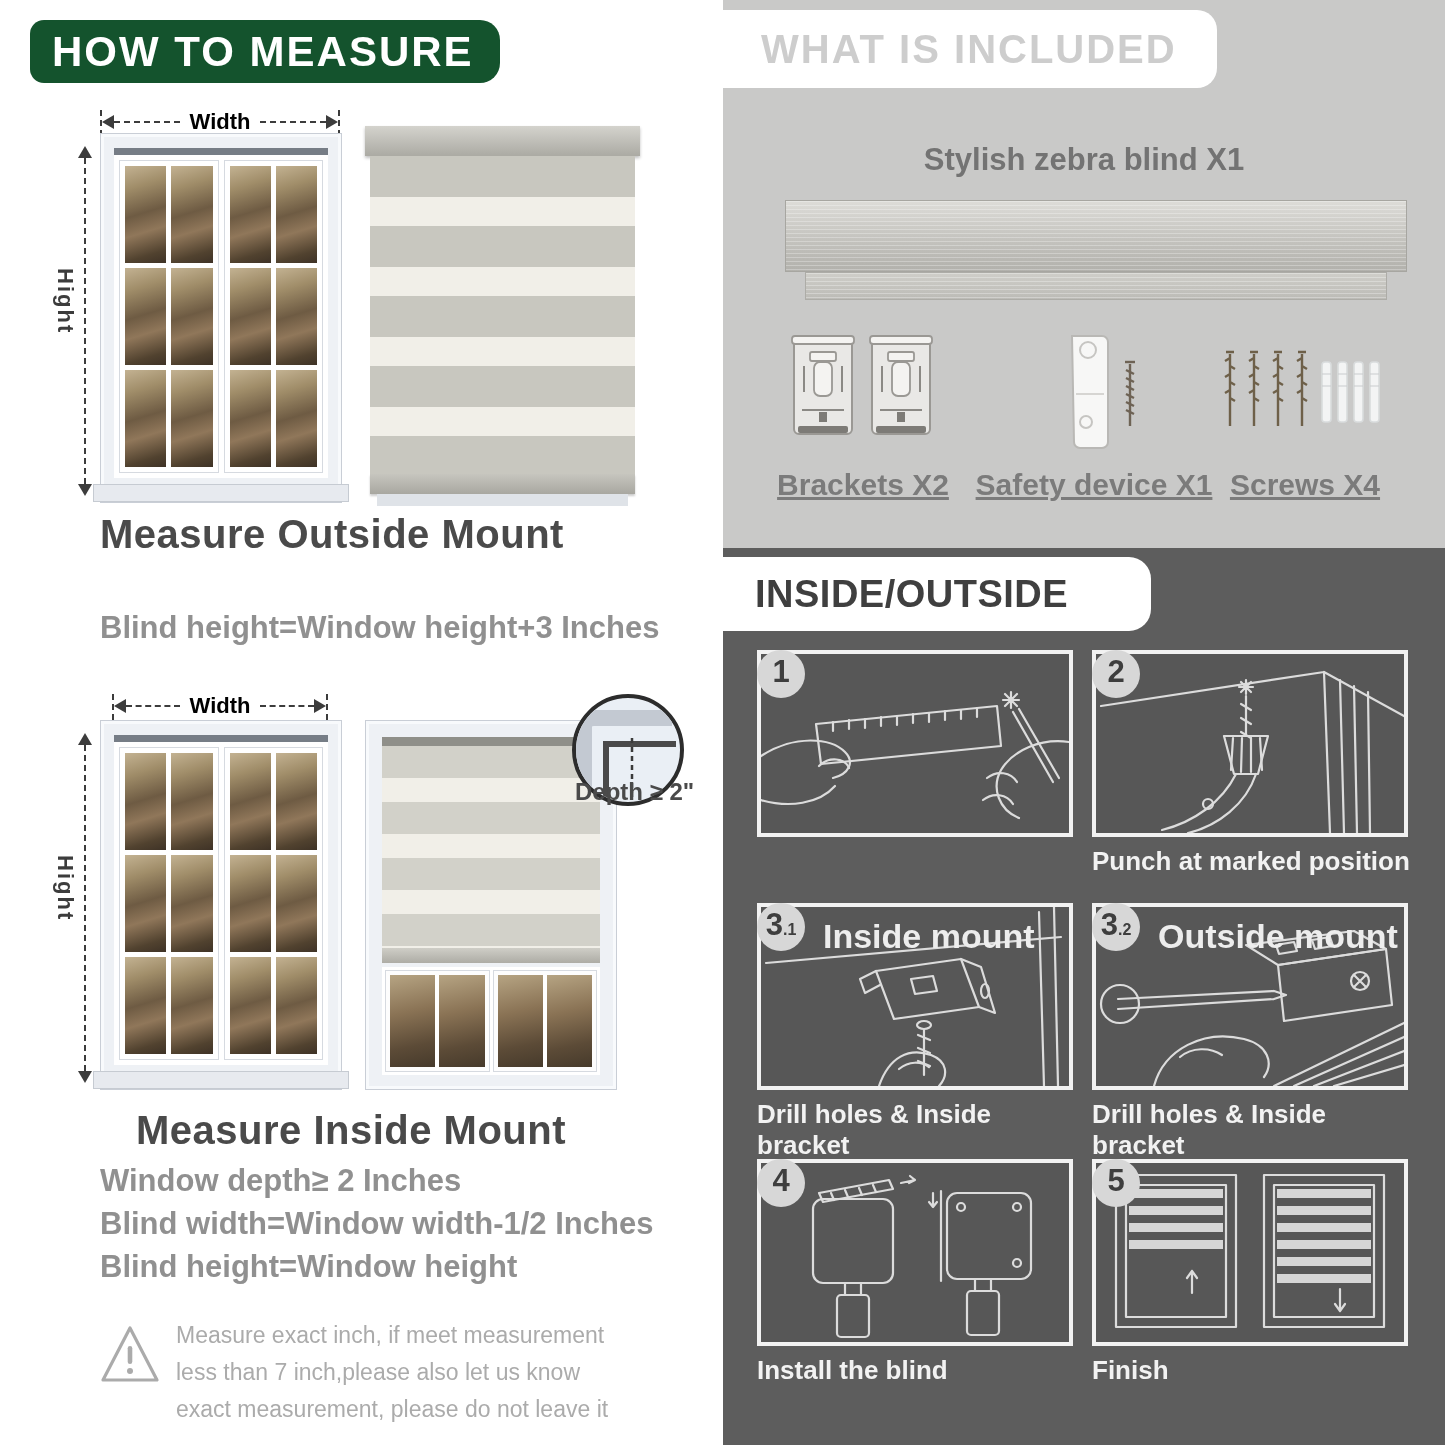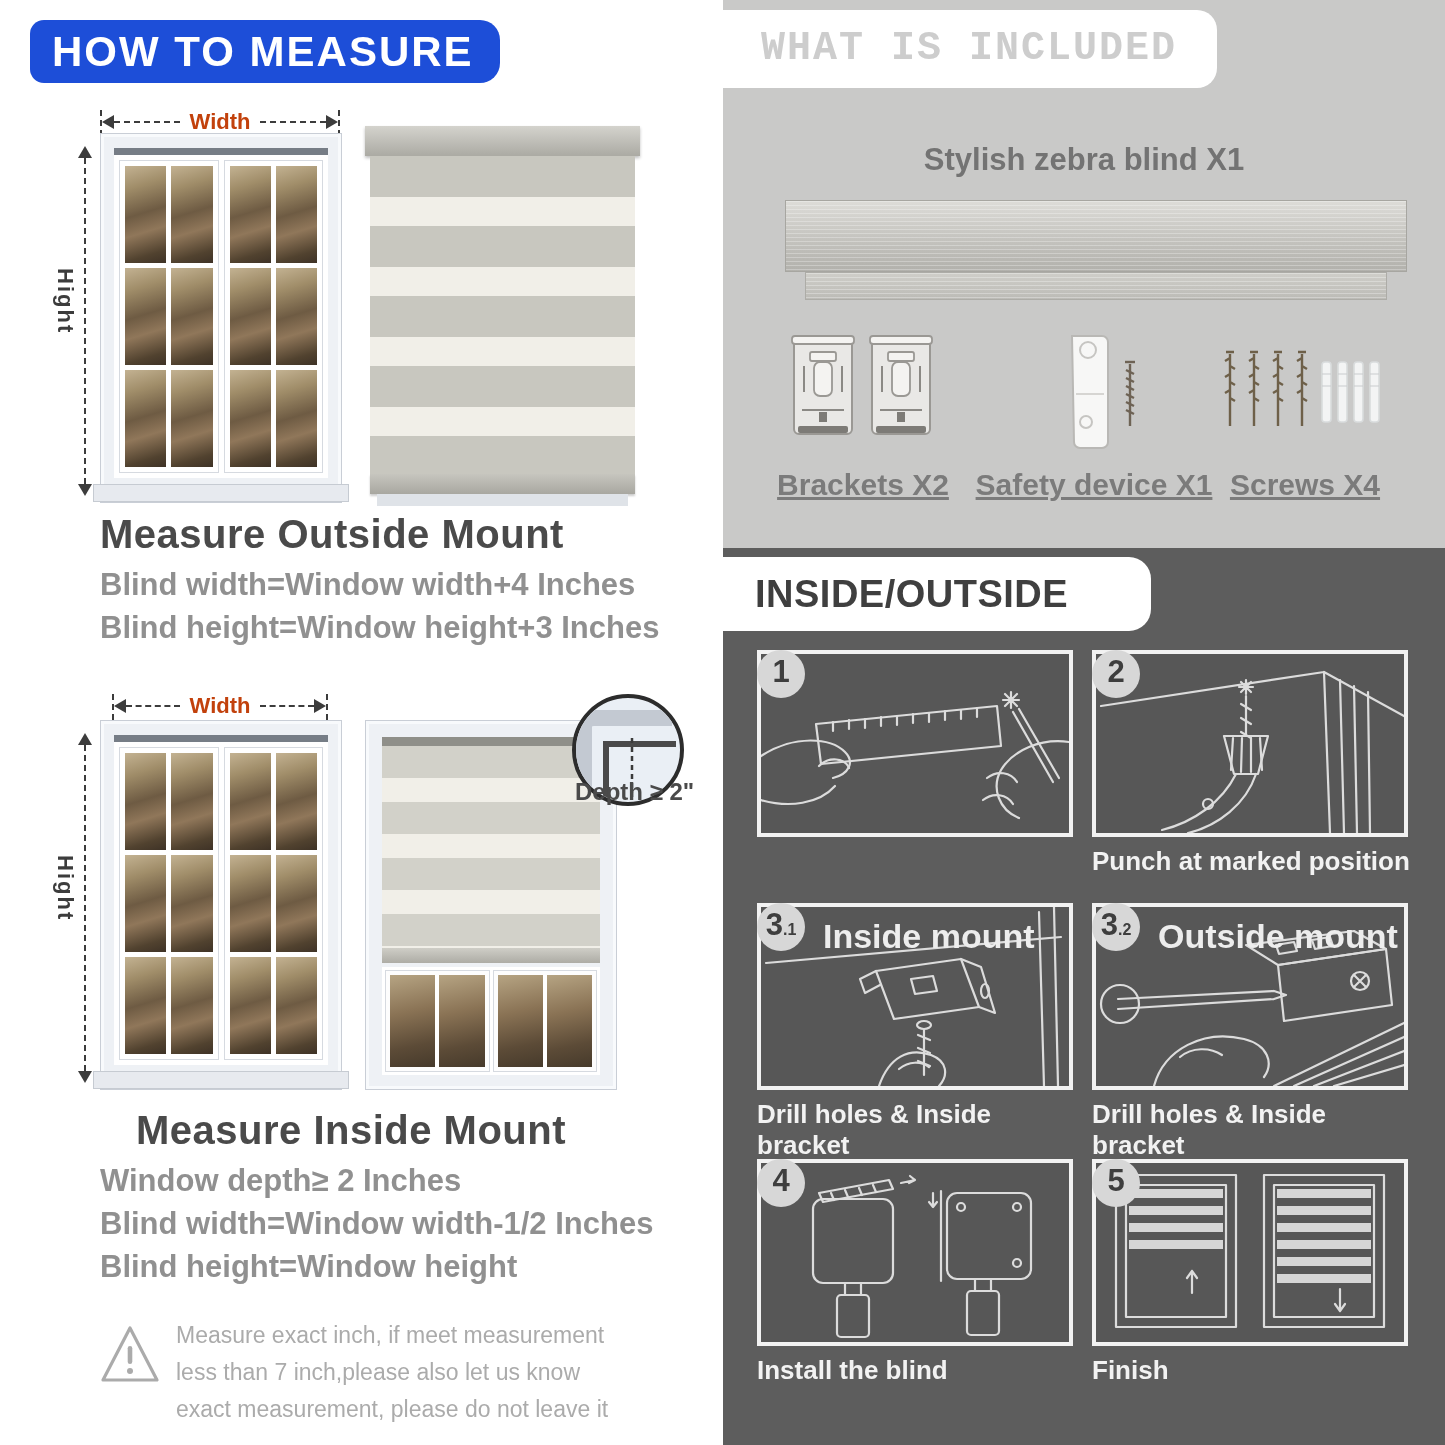--- a/index.html
+++ b/index.html
@@ -5,21 +5,21 @@
   html,body { margin:0; padding:0; background:#ffffff; }
   #root {
     position:relative; width:1445px; height:1445px; overflow:hidden;
     font-family:"Liberation Sans", sans-serif; background:#ffffff;
   }
   .abs { position:absolute; }
 
   
   .banner-left {
     left:30px; top:20px; width:470px; height:63px;
-    background:#1d4ed8; border-radius:14px 20px 20px 14px;
+    background:#14532d; border-radius:14px 20px 20px 14px;
     color:#ffffff; font-size:42px; font-weight:700; letter-spacing:2px;
     line-height:63px; padding-left:22px; box-sizing:border-box;
   }
   .h-title { font-size:40px; font-weight:700; color:#4a4a4a; letter-spacing:0.5px; }
   .h-line  { font-size:31px; font-weight:700; color:#909090; }
 
   
   .window {
     background:#eef1f5; border:1px solid #c9ced6;
     box-shadow:inset 0 0 0 3px #f8fafc;
@@ -65,21 +65,21 @@
   }
   .ipanes .isash { flex:1; border:4px solid #fdfdfd; outline:1px solid #d6dae0; display:flex; gap:4px; }
   .ipanes .ipane { flex:1; background:linear-gradient(168deg,#b6a483 0%, #8a7355 40%, #5c4b37 75%, #463a2b 100%); }
 
   
   .harrow { display:flex; align-items:center; height:24px; }
   .harrow .ln { flex:1; border-top:2px dashed #3c3c3c; position:relative; }
   .harrow .hd { width:0; height:0; border-top:7px solid transparent; border-bottom:7px solid transparent; }
   .harrow .hd.l { border-right:12px solid #3c3c3c; }
   .harrow .hd.r { border-left:12px solid #3c3c3c; }
-  .harrow .lab { padding:0 10px; font-size:22px; font-weight:700; color:#c2410c; }
+  .harrow .lab { padding:0 10px; font-size:22px; font-weight:700; color:#000000; }
   .vtick { width:0; border-left:2px dashed #3c3c3c; }
   .varrow { width:0; border-left:2px dashed #3c3c3c; }
   .varrow .vh { position:absolute; left:-8px; width:0; height:0; border-left:7px solid transparent; border-right:7px solid transparent; }
   .varrow .vh.t { top:-2px; border-bottom:12px solid #3c3c3c; }
   .varrow .vh.b { bottom:-2px; border-top:12px solid #3c3c3c; }
   .vlab {
     writing-mode:vertical-rl; font-size:22px; font-weight:700; color:#3c3c3c; letter-spacing:2px;
   }
 
   
@@ -91,21 +91,21 @@
 
   
   .warn-text { font-size:23px; color:#ababab; line-height:37px; width:460px; }
 
   
   .right-top { left:723px; top:0; width:722px; height:548px; background:#c9c9c8; }
   .banner-included {
     left:723px; top:10px; width:494px; height:78px; background:#ffffff;
     border-radius:0 20px 20px 0;
     color:#cdcdcd; font-size:40px; font-weight:700; letter-spacing:2px;
-    line-height:78px; padding-left:38px; box-sizing:border-box;font-family:Liberation Mono, monospace;
+    line-height:78px; padding-left:38px; box-sizing:border-box;
   }
   .blind-label { left:723px; top:142px; width:722px; text-align:center; font-size:31px; font-weight:700; color:#737373; }
   .big-cassette {
     left:785px; top:200px; width:622px; height:72px;
     background:
       repeating-linear-gradient(180deg, rgba(255,255,255,0.28) 0 1px, rgba(0,0,0,0) 1px 4px),
       linear-gradient(180deg,#dddcd8 0%, #c4c3be 55%, #b2b1ac 100%);
     border:1px solid #a7a6a1; box-sizing:border-box;
   }
   .bc-lower {
@@ -191,21 +191,20 @@
   <div class="abs vlab" style="left:52px; top:268px;">Hight</div>
 
   <div class="abs blind1" style="left:365px; top:126px; width:275px;">
     <div class="cassette"></div>
     <div class="shade"></div>
     <div class="rail"></div>
     <div class="under"></div>
   </div>
 
   <div class="abs h-title" style="left:100px; top:512px;">Measure Outside Mount</div>
-  <div class="abs h-line" style="left:100px; top:567px;">Blind width=Window width+4 Inches</div>
   <div class="abs h-line" style="left:100px; top:610px;">Blind height=Window height+3 Inches</div>
 
   <div class="abs vtick" style="left:112px; top:694px; height:36px;"></div>
   <div class="abs vtick" style="left:326px; top:694px; height:36px;"></div>
   <div class="abs harrow" style="left:114px; top:694px; width:212px;">
     <span class="hd l"></span>
     <span class="ln"></span>
     <span class="lab">Width</span>
     <span class="ln"></span>
     <span class="hd r"></span>

